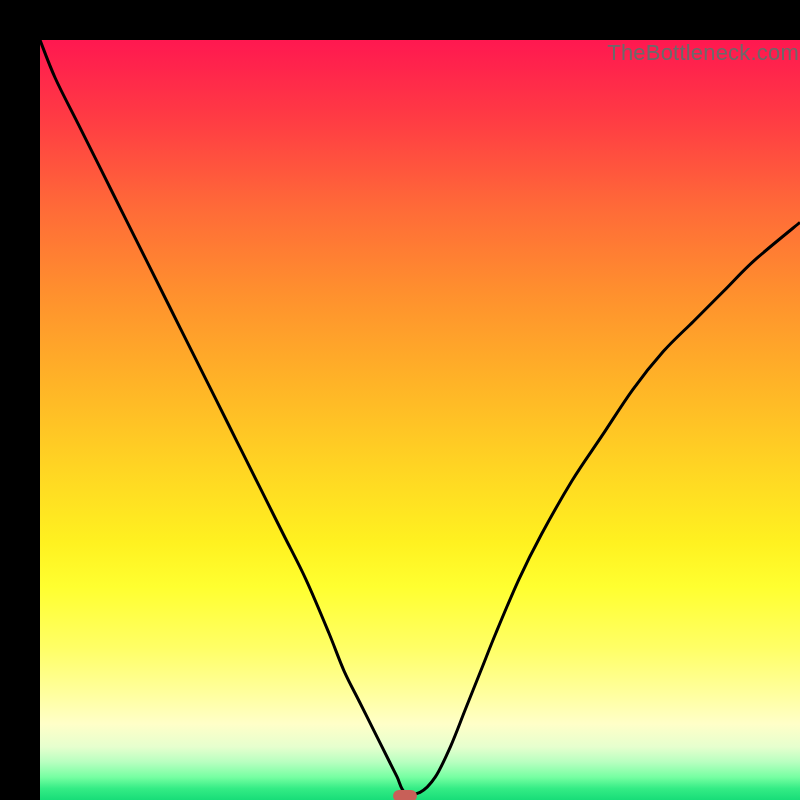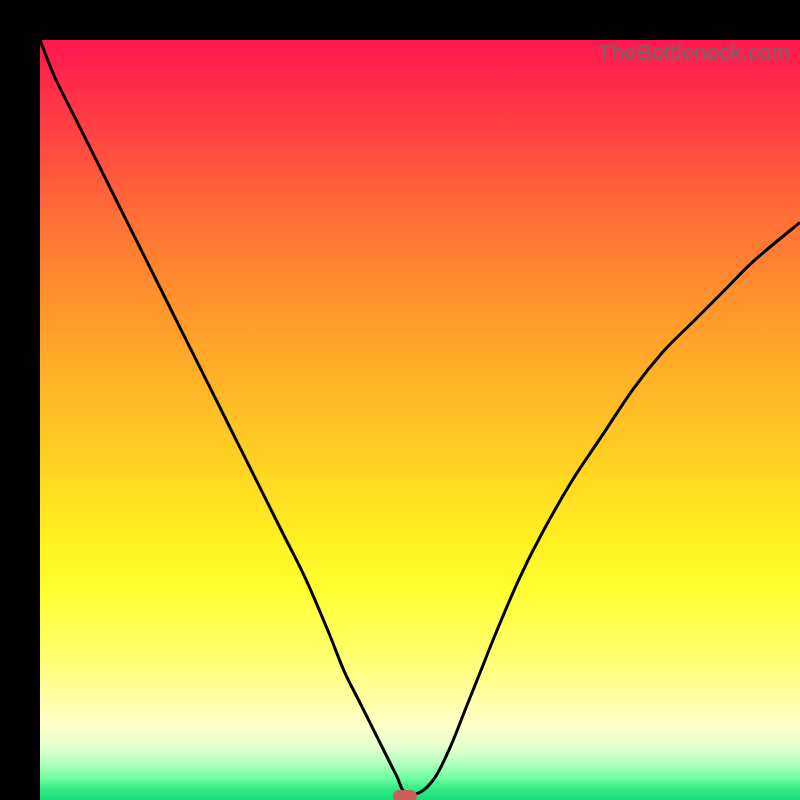--- a/index.html
+++ b/index.html
@@ -41,21 +41,21 @@
       #e6ffce 93%,
       #b8ffc0 95%,
       #76ffa2 97%,
       #34ec85 98.5%,
       #18dd78 100%
     );
   }
   .watermark {
     position: absolute;
     top: 0px;
-    right: 10px;
+    right: 1px;
     color: #6a6a6a;
     font-size: 22px;
     font-weight: 500;
     letter-spacing: 0.2px;
     z-index: 5;
     user-select: none;
   }
   svg.curve {
     position: absolute;
     top: 0;

